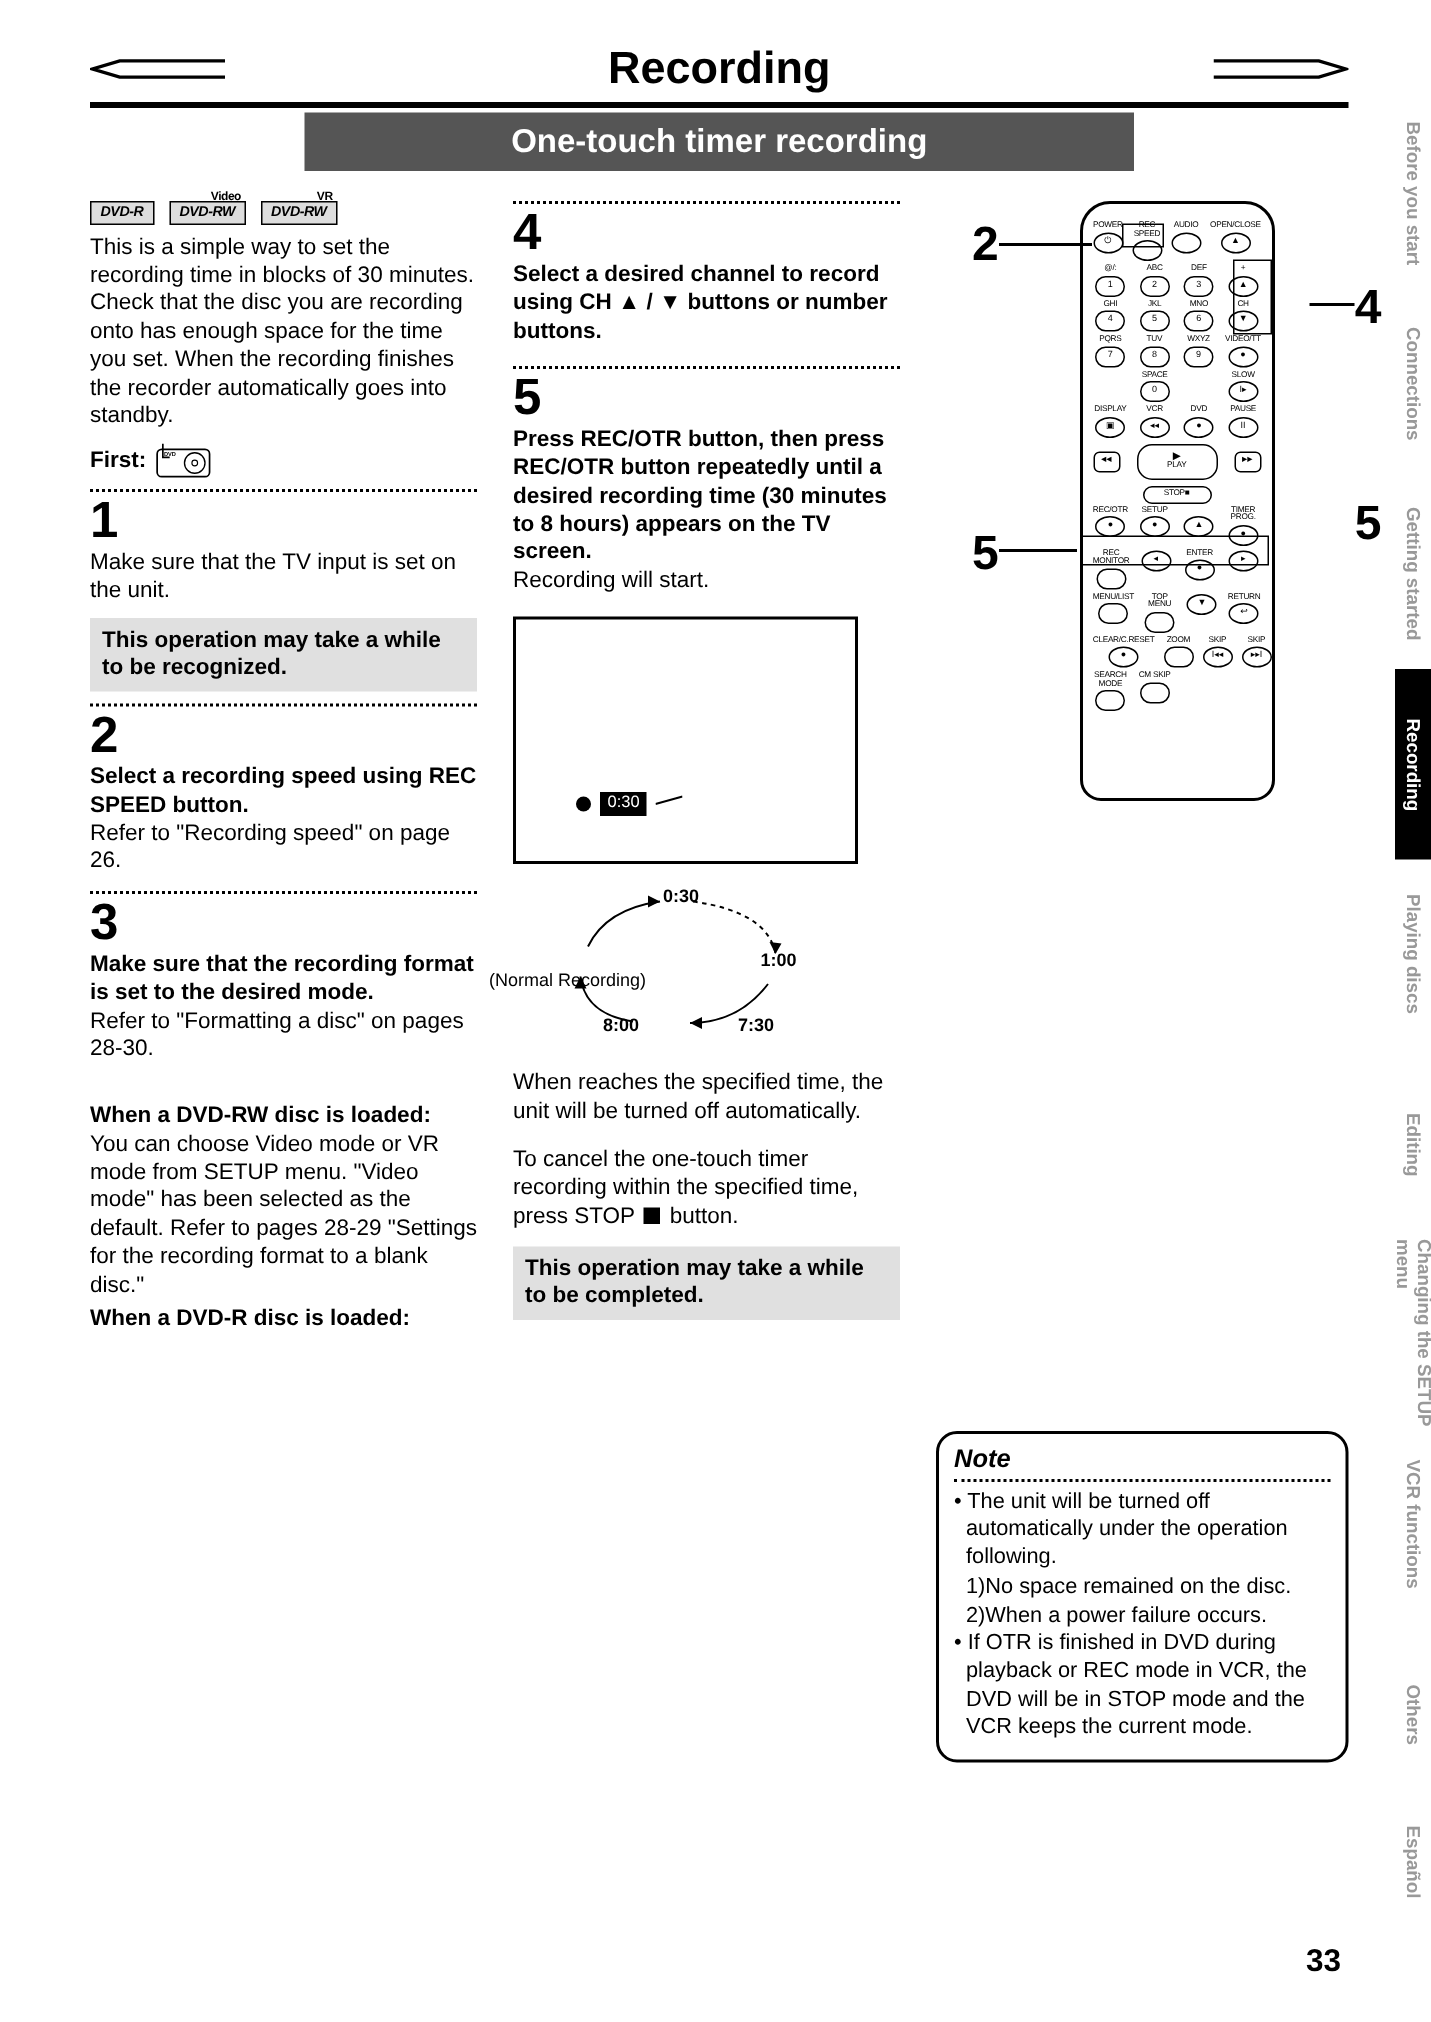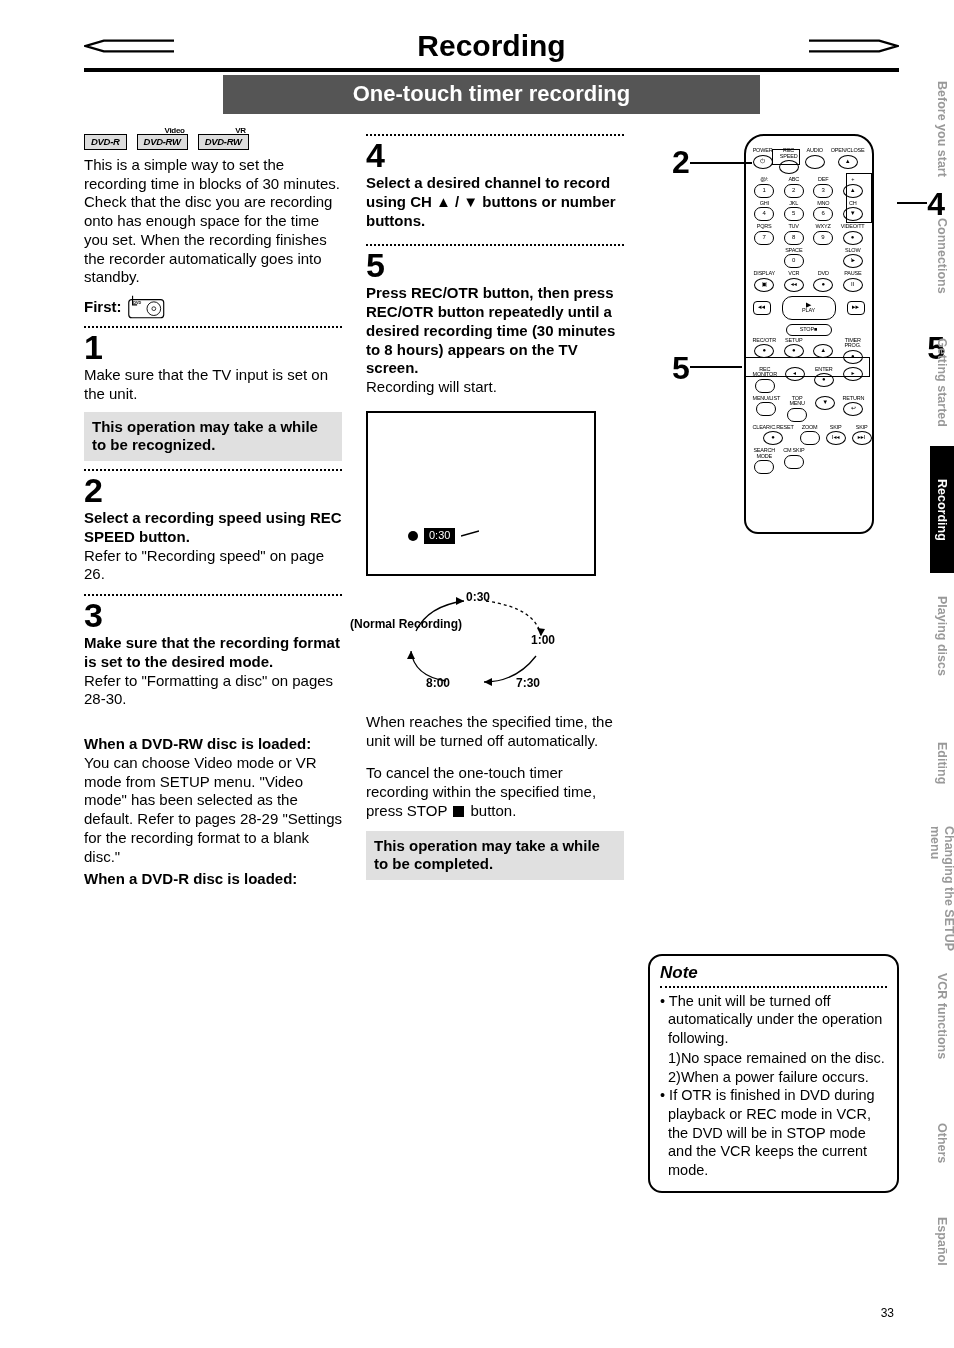--- a/index.html
+++ b/index.html
@@ -9,21 +9,21 @@
     color: #000;
     width: 954px;
     height: 1348px;
     position: relative;
     overflow: hidden;
   }
   .page {
     position: relative;
     width: 100%;
     height: 100%;
-    padding: 28px 55px 40px 84px;
+    padding: 28px 55px 40px 60px;
   }
 
   
   .title-row {
     display: flex;
     align-items: center;
     justify-content: center;
     position: relative;
     margin-bottom: 4px;
   }
@@ -223,21 +223,22 @@
     color: #999;
     border-left: 0;
   }
   .tab.active { background: #000; color: #fff; }
   .tab.last { flex: 0.55; }
 
   .page-num {
     position: absolute;
     right: 60px;
     bottom: 28px;
-    font-size: 12px;
+    font-size: 21px;
+    font-weight: bold;
   }
   .stop-sq { display:inline-block; width:11px; height:11px; background:#000; vertical-align: -1px; margin: 0 2px;}
 </style>
 </head>
 <body>
 
 <div class="page">
 
   <div class="title-row">
     <div class="arrow-left">
@@ -322,21 +323,21 @@
           <path d="M120 15 Q170 22 175 50" fill="none" stroke="#000" stroke-width="1.3" stroke-dasharray="3 3"></path>
           <polygon points="175,50 171,42 179,43" fill="#000"></polygon>
           <path d="M170 70 Q150 96 118 96" fill="none" stroke="#000" stroke-width="1.3"></path>
           <polygon points="118,96 126,92 126,100" fill="#000"></polygon>
           <path d="M80 95 Q48 90 45 65" fill="none" stroke="#000" stroke-width="1.3"></path>
           <polygon points="45,65 41,73 49,73" fill="#000"></polygon>
           <path d="M50 45 Q62 20 98 15" fill="none" stroke="#000" stroke-width="1.3"></path>
           <polygon points="98,15 90,11 90,19" fill="#000"></polygon>
         </svg>
         <span class="lbl" style="left:100px;top:4px;">0:30</span>
-        <span class="lbl" style="left:-16px;top:31px;font-weight:bold">(Normal Recording)</span>
+        <span class="lbl" style="left:-16px;top:60px;font-weight:normal">(Normal Recording)</span>
         <span class="lbl" style="left:165px;top:47px;">1:00</span>
         <span class="lbl" style="left:150px;top:90px;">7:30</span>
         <span class="lbl" style="left:60px;top:90px;">8:00</span>
       </div>
 
       <p style="margin-top:22px">When reaches the specified time, the unit will be turned off automatically.</p>
       <p style="margin-top:14px">
         <span>To cancel the one-touch timer recording within the specified time, press STOP </span><span class="stop-sq"></span><span> button.</span>
       </p>
       <div class="note-box" style="margin-top:10px">This operation may take a while to be completed.</div>

